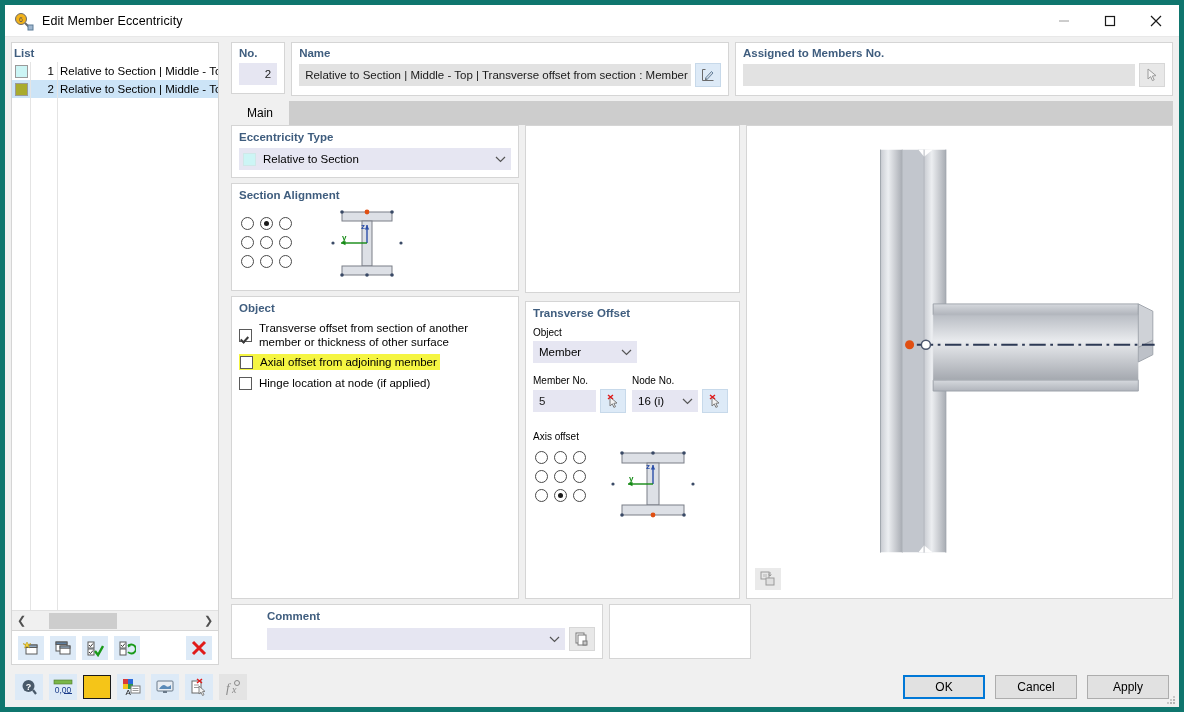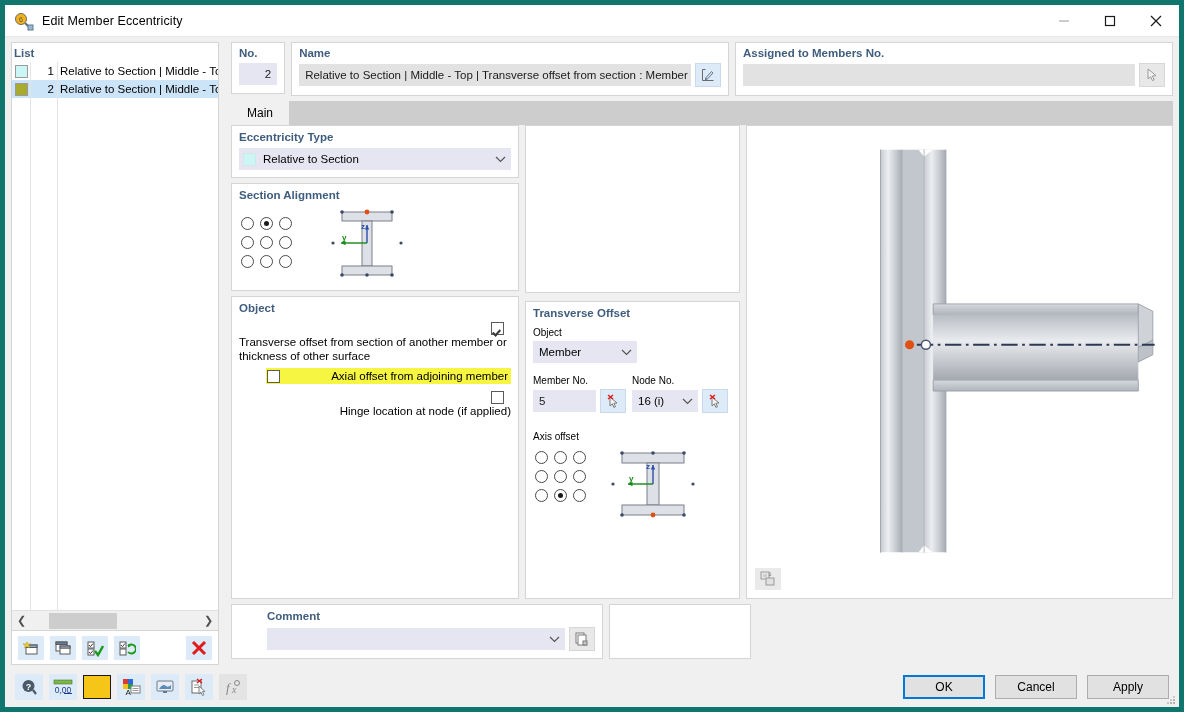--- a/index.html
+++ b/index.html
@@ -171,22 +171,22 @@
     width:13px; height:13px; border-radius:50%;
     border:1px solid #4a4a4a; background:#fff;
     position:relative; margin:2px;
   }
   .radio.on::after {
     content:""; position:absolute; left:3px; top:3px;
     width:5px; height:5px; border-radius:50%; background:#1a1a1a;
   }
 
   
-  .check-row { display:flex; align-items:flex-end; margin-bottom:5px;flex-direction:column; }
-  .cb-hlwrap { background:#f5f542; display:flex; align-items:center; padding:1px 3px 1px 1px;gap:44px; }
+  .check-row { display:flex; align-items:center; margin-bottom:5px; }
+  .cb-hlwrap { background:#f5f542; display:flex; align-items:center; padding:1px 3px 1px 1px; }
   .cbox {
     width:13px; height:13px; flex:0 0 13px;
     border:1px solid #5a5a5a; background:#fff;
     margin-right:7px; margin-top:1px; position:relative;
   }
   .cbox.checked::after {
     content:""; position:absolute; left:2px; top:5px;
     width:3px; height:6px;
     border-right:2px solid #3a3a3a; border-bottom:2px solid #3a3a3a;
     transform:rotate(42deg);

